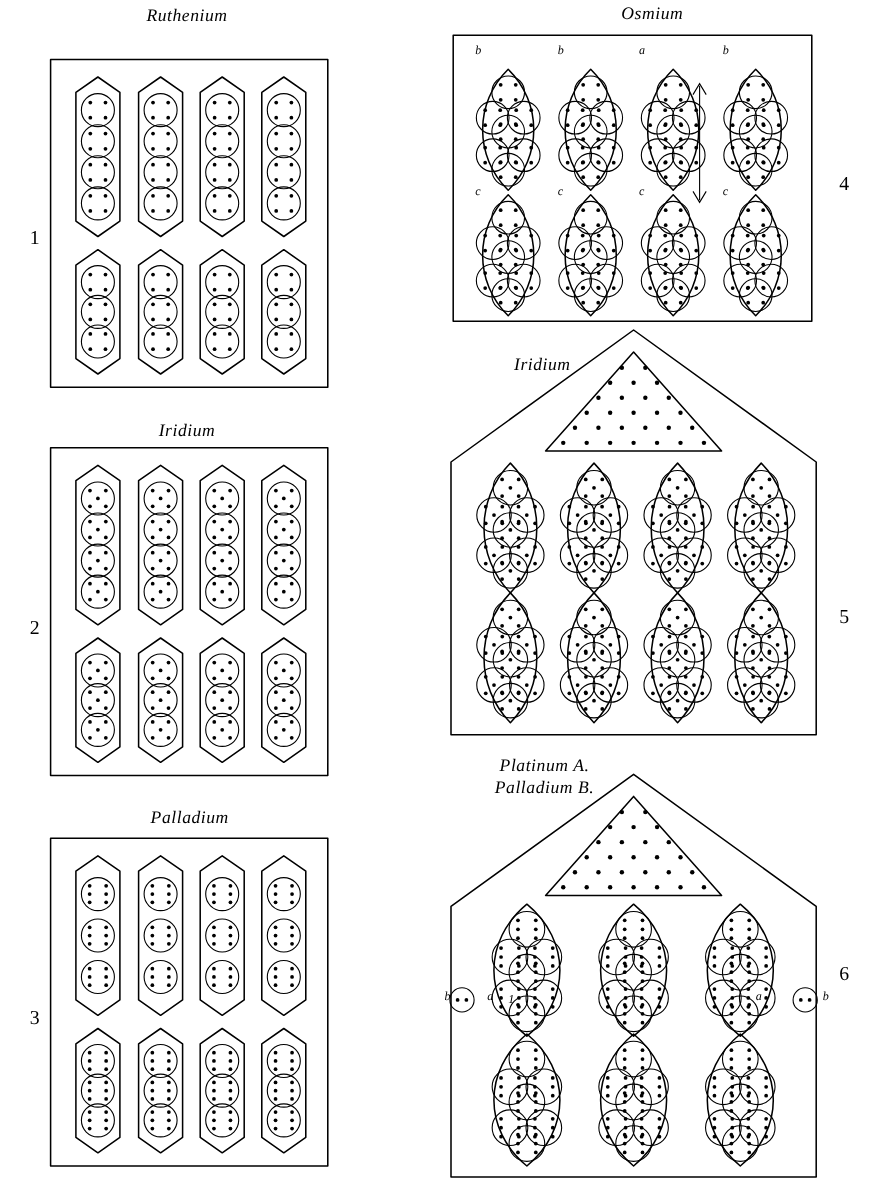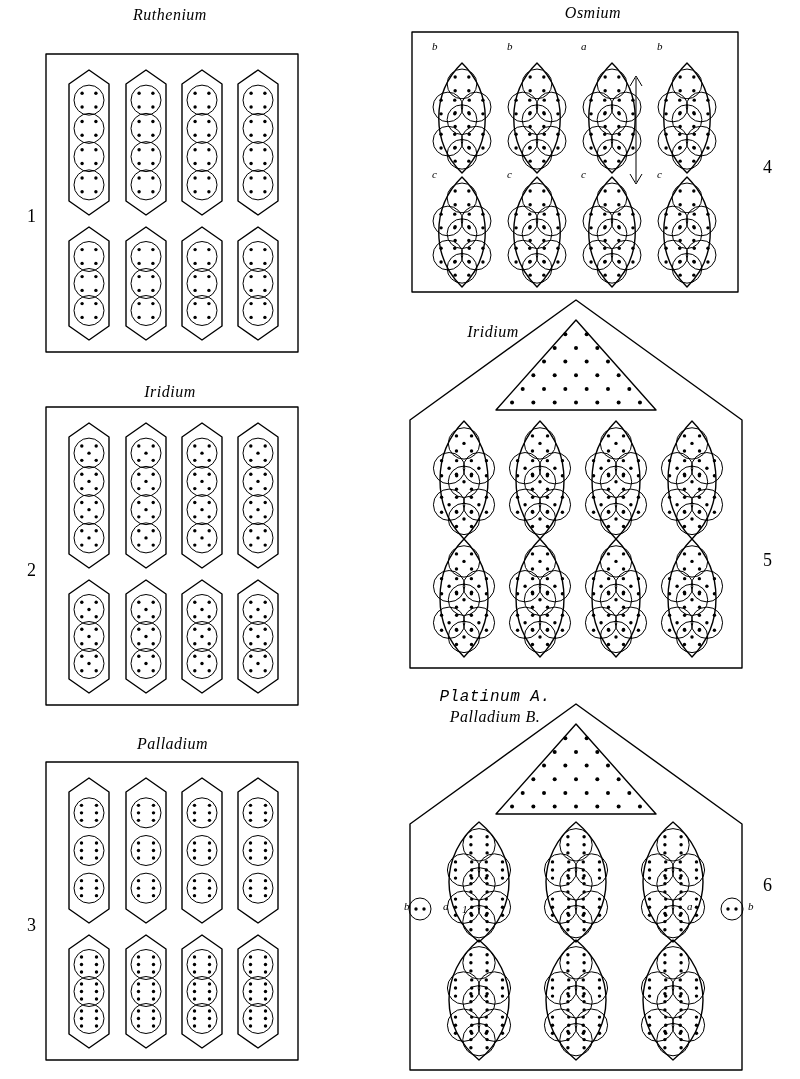--- a/index.html
+++ b/index.html
@@ -1288,21 +1288,21 @@
           <circle cx="284" cy="338.94" r="15.68" class="thin"></circle>
           <circle cx="276.4736" cy="331.4136" r="1.7" class="dot"></circle>
           <circle cx="291.5264" cy="331.4136" r="1.7" class="dot"></circle>
           <circle cx="284" cy="338.94" r="1.7" class="dot"></circle>
           <circle cx="276.4736" cy="346.4664" r="1.7" class="dot"></circle>
           <circle cx="291.5264" cy="346.4664" r="1.7" class="dot"></circle>
         </g>
     </svg>
   </div>
 
-  <div class="caption" style="left:425px; top:688px; width:140px;font-family:Liberation Mono, monospace;">Platinum A.</div>
+  <div class="caption" style="left:425px; top:688px; width:140px;">Platinum A.</div>
   <div class="caption" style="left:425px; top:708px; width:140px;">Palladium B.</div>
   <div class="fig-number" style="left:763px; top:875px;">6</div>
   <div class="panel" style="left:406px; top:700px;">
     <svg width="340" height="372" viewBox="0 0 340 372">
       <path class="stroke" d="M4 370 L4 124 L170 4 L336 124 L336 370 Z"></path>
       <g id="pt-triangle">
         <path class="stroke" d="M170 24 L250 114 L90 114 Z"></path>
         <g id="pt-tri-dots">
             <circle cx="159.34" cy="38.25" r="2" class="dot"></circle>
             <circle cx="180.66" cy="38.25" r="2" class="dot"></circle>

